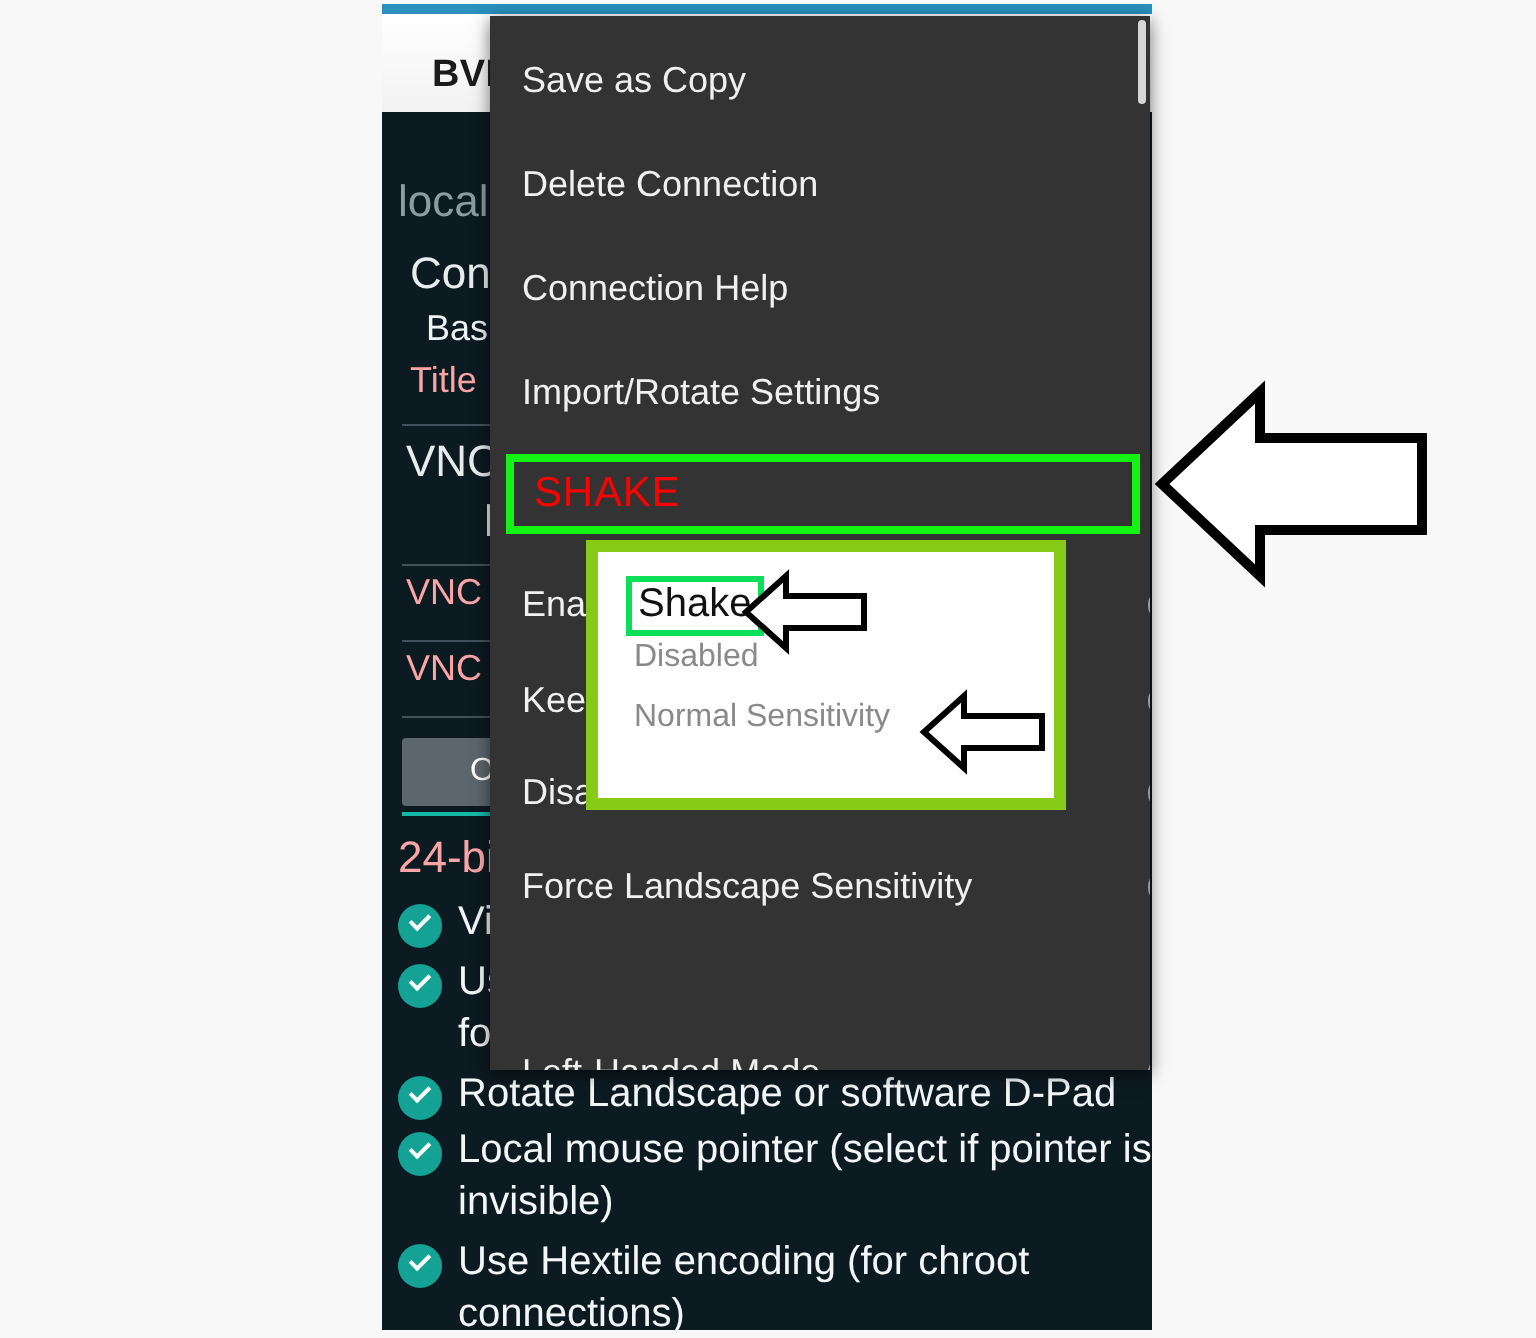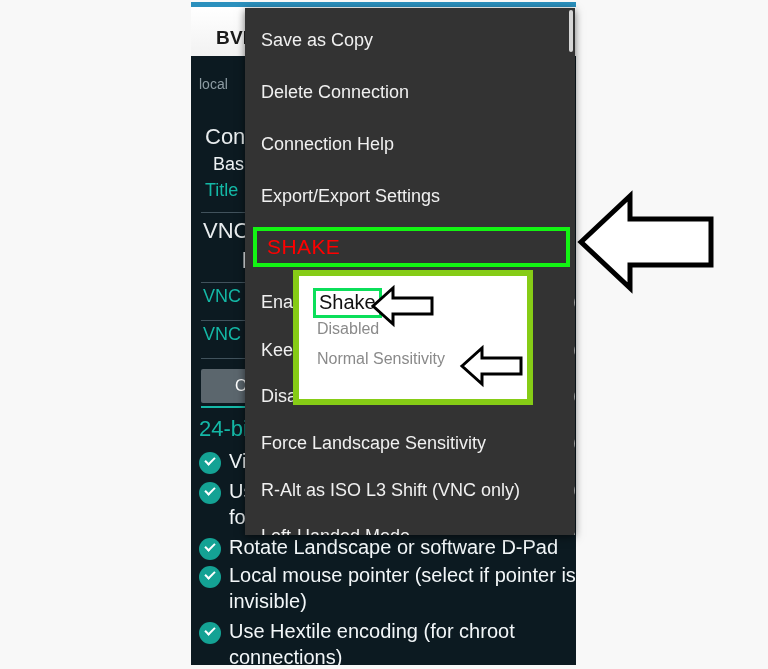--- a/index.html
+++ b/index.html
@@ -70,21 +70,21 @@
     white-space: nowrap;
   }
   .field-label-small {
     position: absolute;
     color: #eef2f4;
     font-size: 16px;
     white-space: nowrap;
   }
   .field-hint {
     position: absolute;
-    color: #14b8a6;
+    color: #fca5a5;
     font-size: 18px;
     white-space: nowrap;
   }
   .field-underline {
     position: absolute;
     height: 1px;
     background: #41525c;
   }
   .field-underline.accent {
     background: #16b9a8;
@@ -252,21 +252,21 @@
 <div id="app-window">
 
   <div id="app-accent-bar"></div>
 
   <div id="app-titlebar">
     <div id="app-title">BVN</div>
   </div>
 
   <div id="app-body">
 
-    <div class="field-hint" style="left:8px; top:20px; font-size:14px; color:#8d9ba3;">local</div>
+    <div class="field-hint" style="left:8px; top:32px; font-size:22px; color:#8d9ba3;">local</div>
 
     <div class="field-label-big" style="left:14px; top:68px;">Conn</div>
     <div class="field-label-small" style="left:22px; top:98px; font-size:18px;">Basi</div>
 
     <div class="field-hint" style="left:14px; top:124px;">Title</div>
     <div class="field-underline" style="left:10px; top:156px; width:170px;"></div>
 
     <div class="field-label-big" style="left:12px; top:162px;">VNC</div>
     <div class="field-label-big" style="left:12px; top:192px;margin-left:39px;">loca</div>
     <div class="field-underline" style="left:10px; top:226px; width:170px;"></div>
@@ -322,21 +322,21 @@
 
   <div class="menu-item" style="top:58px;">
     <span class="mi-label">Delete Connection</span>
   </div>
 
   <div class="menu-item" style="top:110px;">
     <span class="mi-label">Connection Help</span>
   </div>
 
   <div class="menu-item" style="top:162px;">
-    <span class="mi-label">Export/Export Settings</span>
+    <span class="mi-label">Import/Rotate Settings</span>
   </div>
 
   <div id="shake-highlight">
     <span class="shake-label">SHAKE</span>
   </div>
 
   <div class="menu-item" style="top:268px;">
     <span class="mi-label">Ena</span>
     <span class="mi-radio"></span>
   </div>
@@ -349,24 +349,20 @@
   <div class="menu-item" style="top:362px;">
     <span class="mi-label">Disa</span>
     <span class="mi-radio"></span>
   </div>
 
   <div class="menu-item" style="top:409px;">
     <span class="mi-label">Force Landscape Sensitivity</span>
     <span class="mi-radio"></span>
   </div>
 
-  <div class="menu-item" style="top:456px;">
-    <span class="mi-label">R-Alt as ISO L3 Shift (VNC only)</span>
-    <span class="mi-radio"></span>
-  </div>
 
   <div class="menu-item" style="top:502px;">
     <span class="mi-label">Left-Handed Mode</span>
     <span class="mi-radio"></span>
   </div>
 
 </div>
 
 <div id="callout">
 

